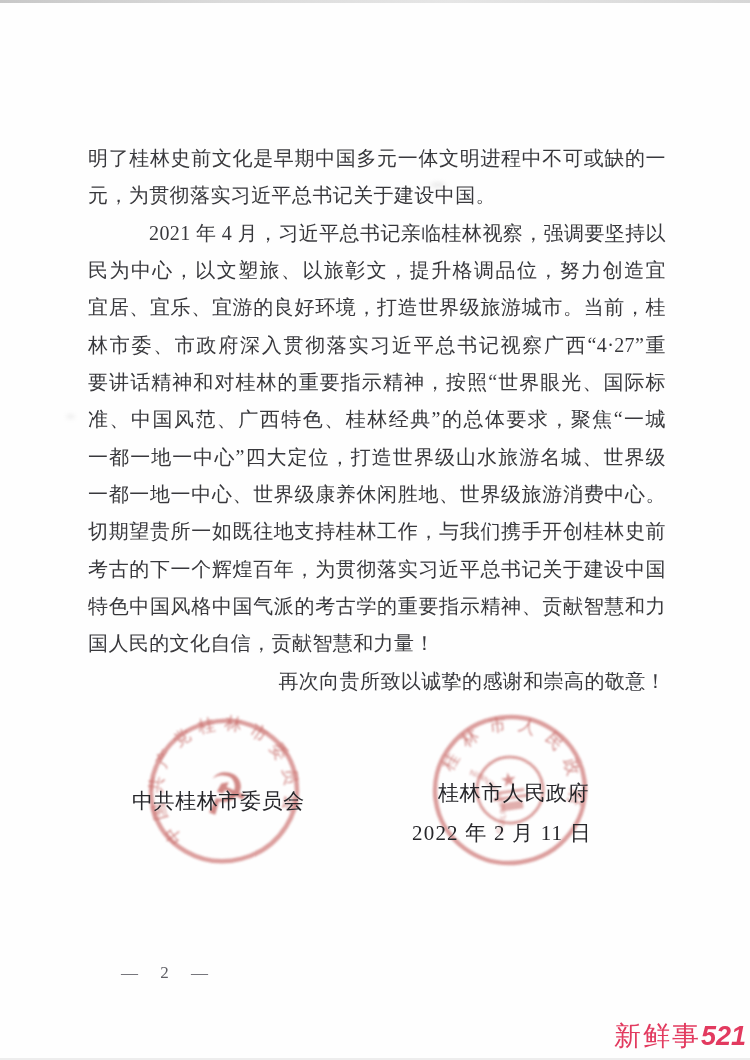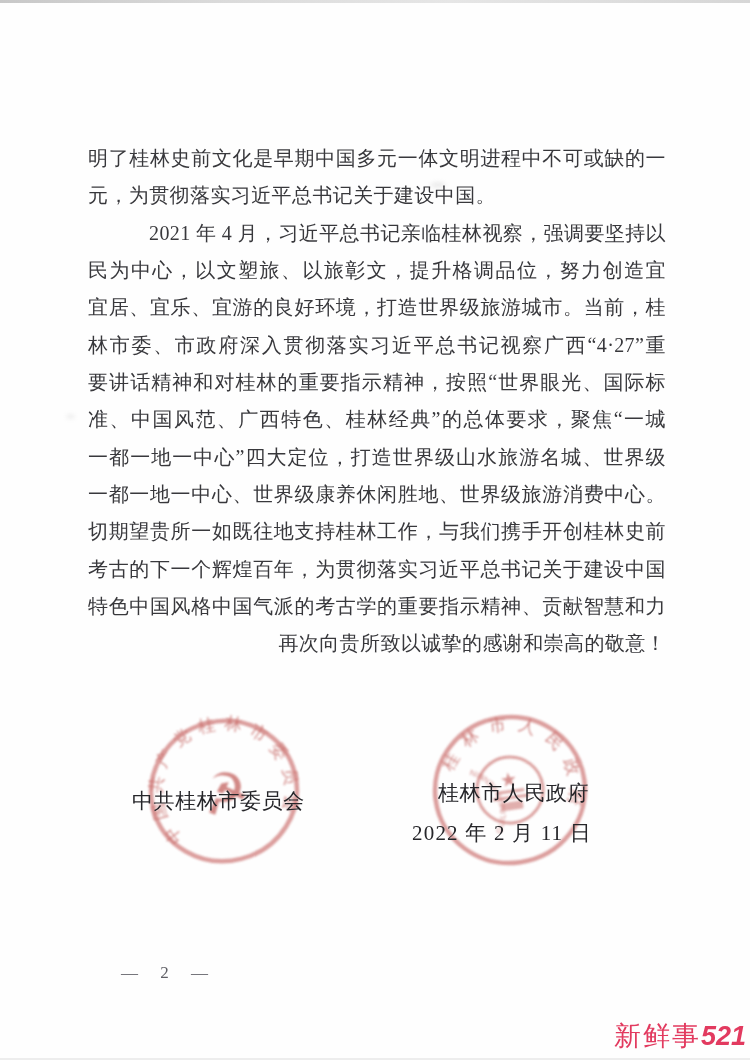--- a/index.html
+++ b/index.html
@@ -75,20 +75,21 @@
     <div class="line j">民为中心，以文塑旅、以旅彰文，提升格调品位，努力创造宜业、</div>
     <div class="line j">宜居、宜乐、宜游的良好环境，打造世界级旅游城市。当前，桂</div>
     <div class="line j">林市委、市政府深入贯彻落实习近平总书记视察广西“4·27”重</div>
     <div class="line j">要讲话精神和对桂林的重要指示精神，按照“世界眼光、国际标</div>
     <div class="line j">准、中国风范、广西特色、桂林经典”的总体要求，聚焦“一城</div>
     <div class="line j">一都一地一中心”四大定位，打造世界级山水旅游名城、世界级</div>
     <div class="line j">一都一地一中心、世界级康养休闲胜地、世界级旅游消费中心。热</div>
     <div class="line j">切期望贵所一如既往地支持桂林工作，与我们携手开创桂林史前</div>
     <div class="line j">考古的下一个辉煌百年，为贯彻落实习近平总书记关于建设中国</div>
     <div class="line j">特色中国风格中国气派的考古学的重要指示精神、贡献智慧和力量</div>
+    <div class="line">国人民的文化自信，贡献智慧和力量！</div>
     <div class="line ind">再次向贵所致以诚挚的感谢和崇高的敬意！</div>
   </div>
 
   <svg class="seal seal-left" width="170" height="170" viewBox="0 0 170 170">
     <g transform="rotate(-14 85 85)">
       <ellipse cx="85" cy="85" rx="73" ry="70" fill="none" stroke="#cb6e6c" stroke-width="4.5" opacity="0.72"></ellipse>
       <defs>
         <path id="ringL" d="M 34.2,120.6 A 62,62 0 1 1 135.8,120.6" fill="none"></path>
       </defs>
       <text font-size="17" letter-spacing="8" fill="#c66764" opacity="0.85" font-family="Liberation Serif, DejaVu Serif, serif">

